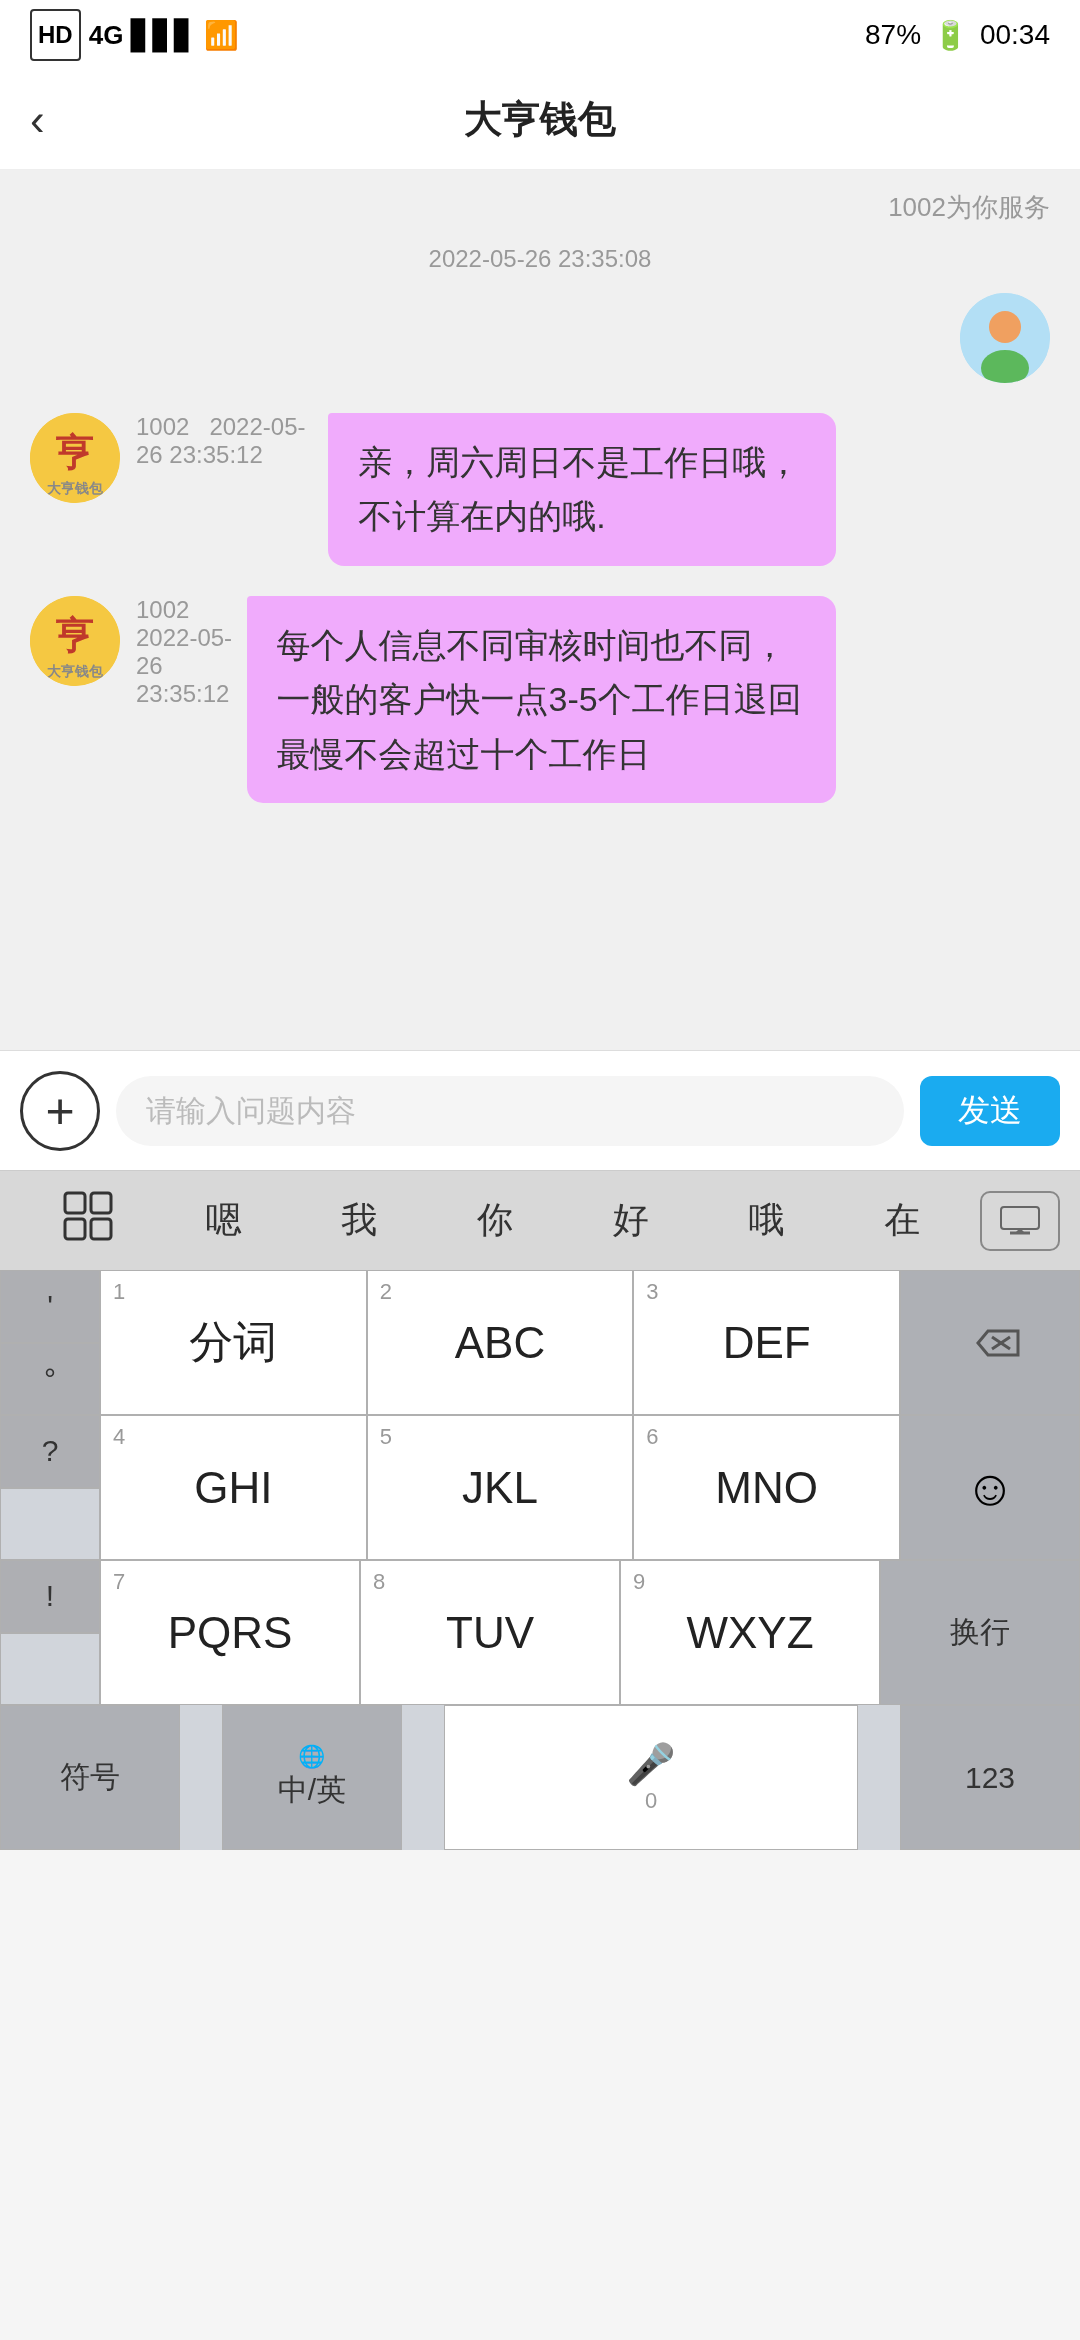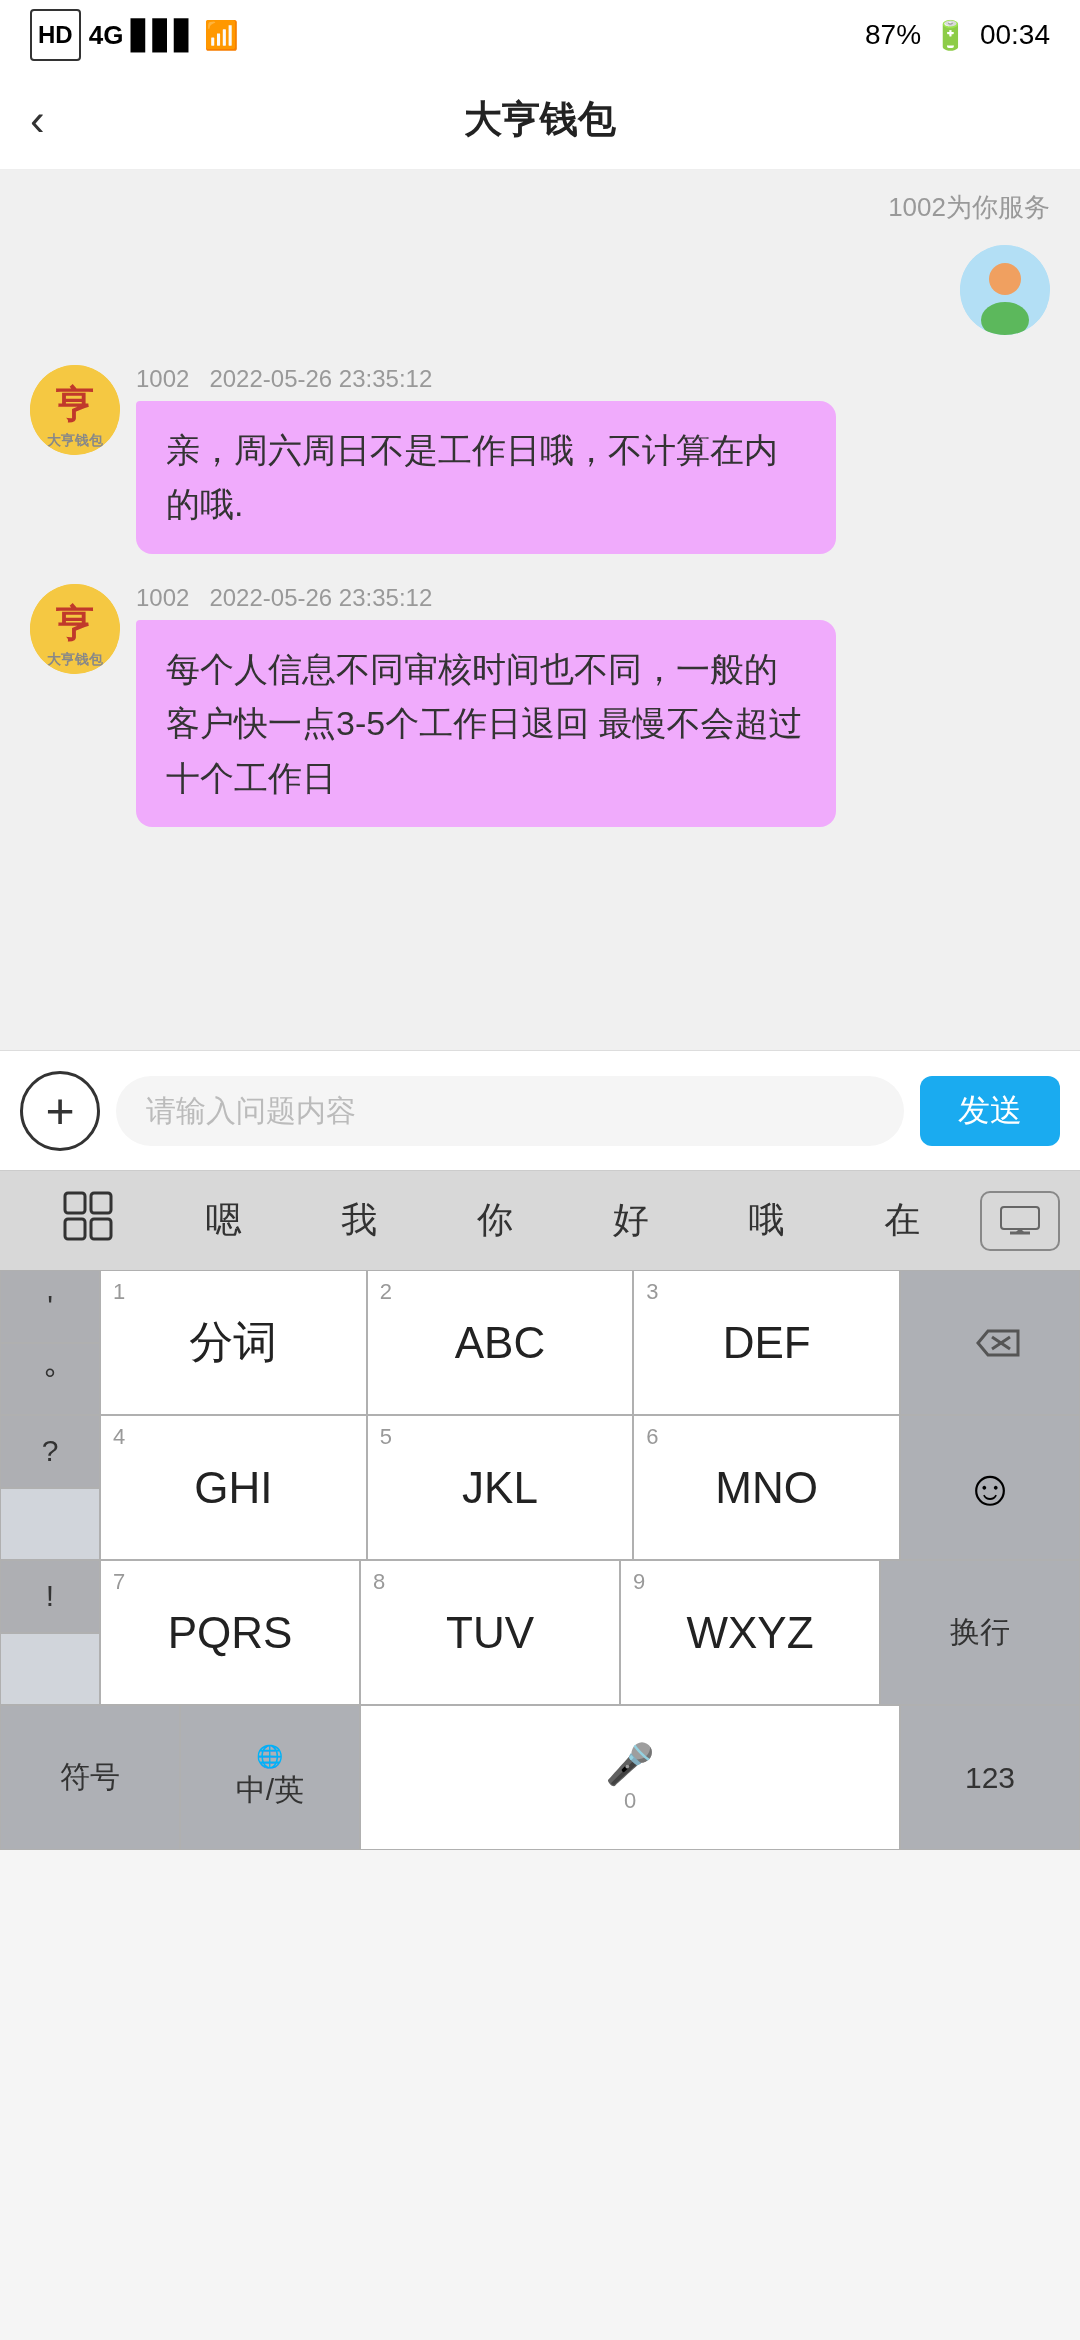--- a/index.html
+++ b/index.html
@@ -133,21 +133,21 @@
       justify-content: center;
       font-size: 20px;
       font-weight: bold;
       color: #333;
       flex-direction: column;
       position: relative;
       overflow: hidden;
     }
     .agent-msg-block {
       display: flex;
-      flex-direction: column;
+      flex-direction: row;
       max-width: 700px;
     }
     .agent-meta {
       font-size: 24px;
       color: #999;
       margin-bottom: 8px;
     }
     .agent-bubble {
       background: #f0abfc;
       color: #333;
@@ -319,20 +319,21 @@
       font-size: 30px;
       color: #333;
       cursor: pointer;
     }
 
     
     .keyboard-bottom {
       display: flex;
       width: 100%;
       height: 145px;
+      gap: 42px;
     }
     .key-symbol {
       width: 180px;
       background: #aeb0b5;
       display: flex;
       align-items: center;
       justify-content: center;
       font-size: 30px;
       color: #333;
       border: 1px solid #b0b0b0;
@@ -400,20 +401,21 @@
 </div>
 
 <div class="header">
   <div class="back-btn">‹</div>
   <div class="header-title">大亨钱包</div>
 </div>
 
 <div class="chat-container">
   <div class="service-info">1002为你服务</div>
 
+  <div class="timestamp-center">2022-05-26 23:35:08</div>
 
   <div class="msg-row-right">
     <div class="user-avatar">
       <svg viewBox="0 0 90 90" width="90" height="90">
         <circle cx="45" cy="45" r="45" fill="#b3dff5"></circle>
         <circle cx="45" cy="34" r="16" fill="#f0a060"></circle>
         <ellipse cx="45" cy="75" rx="24" ry="18" fill="#5cb85c"></ellipse>
       </svg>
     </div>
   </div>

